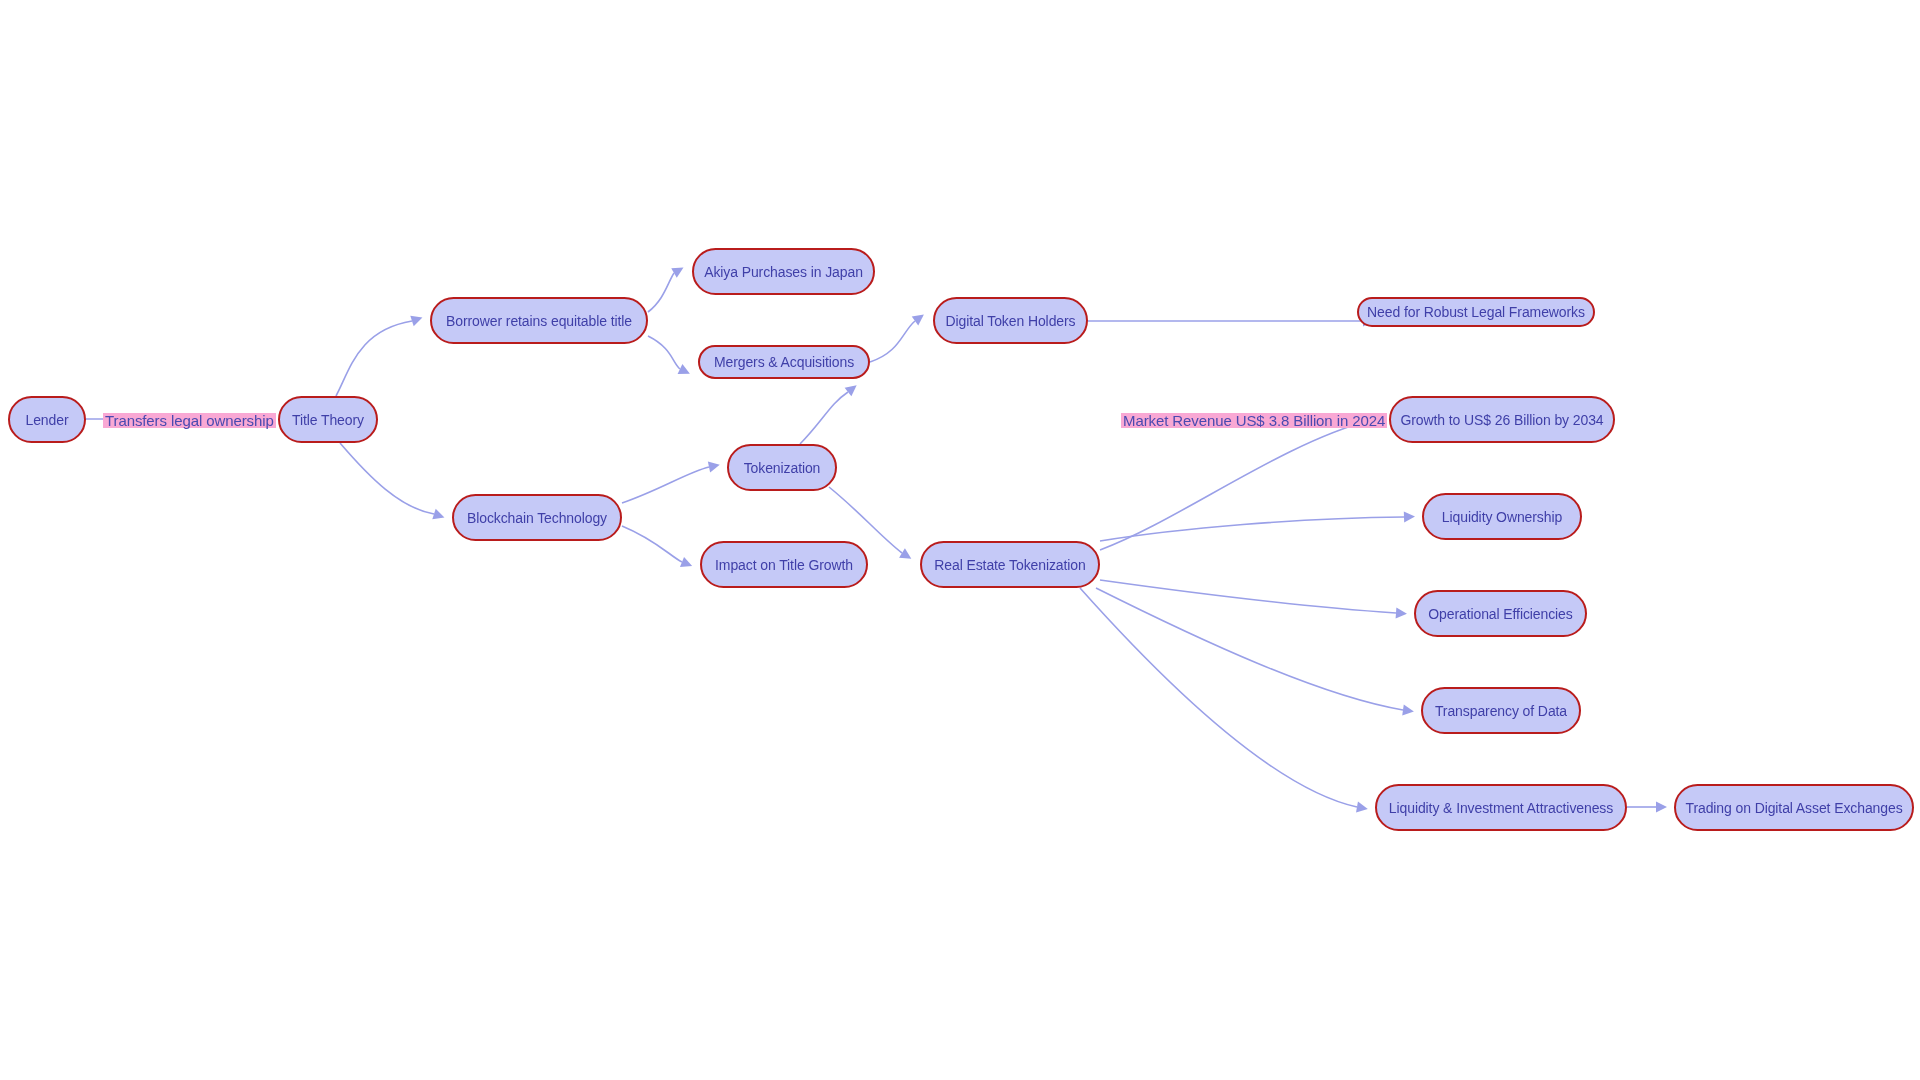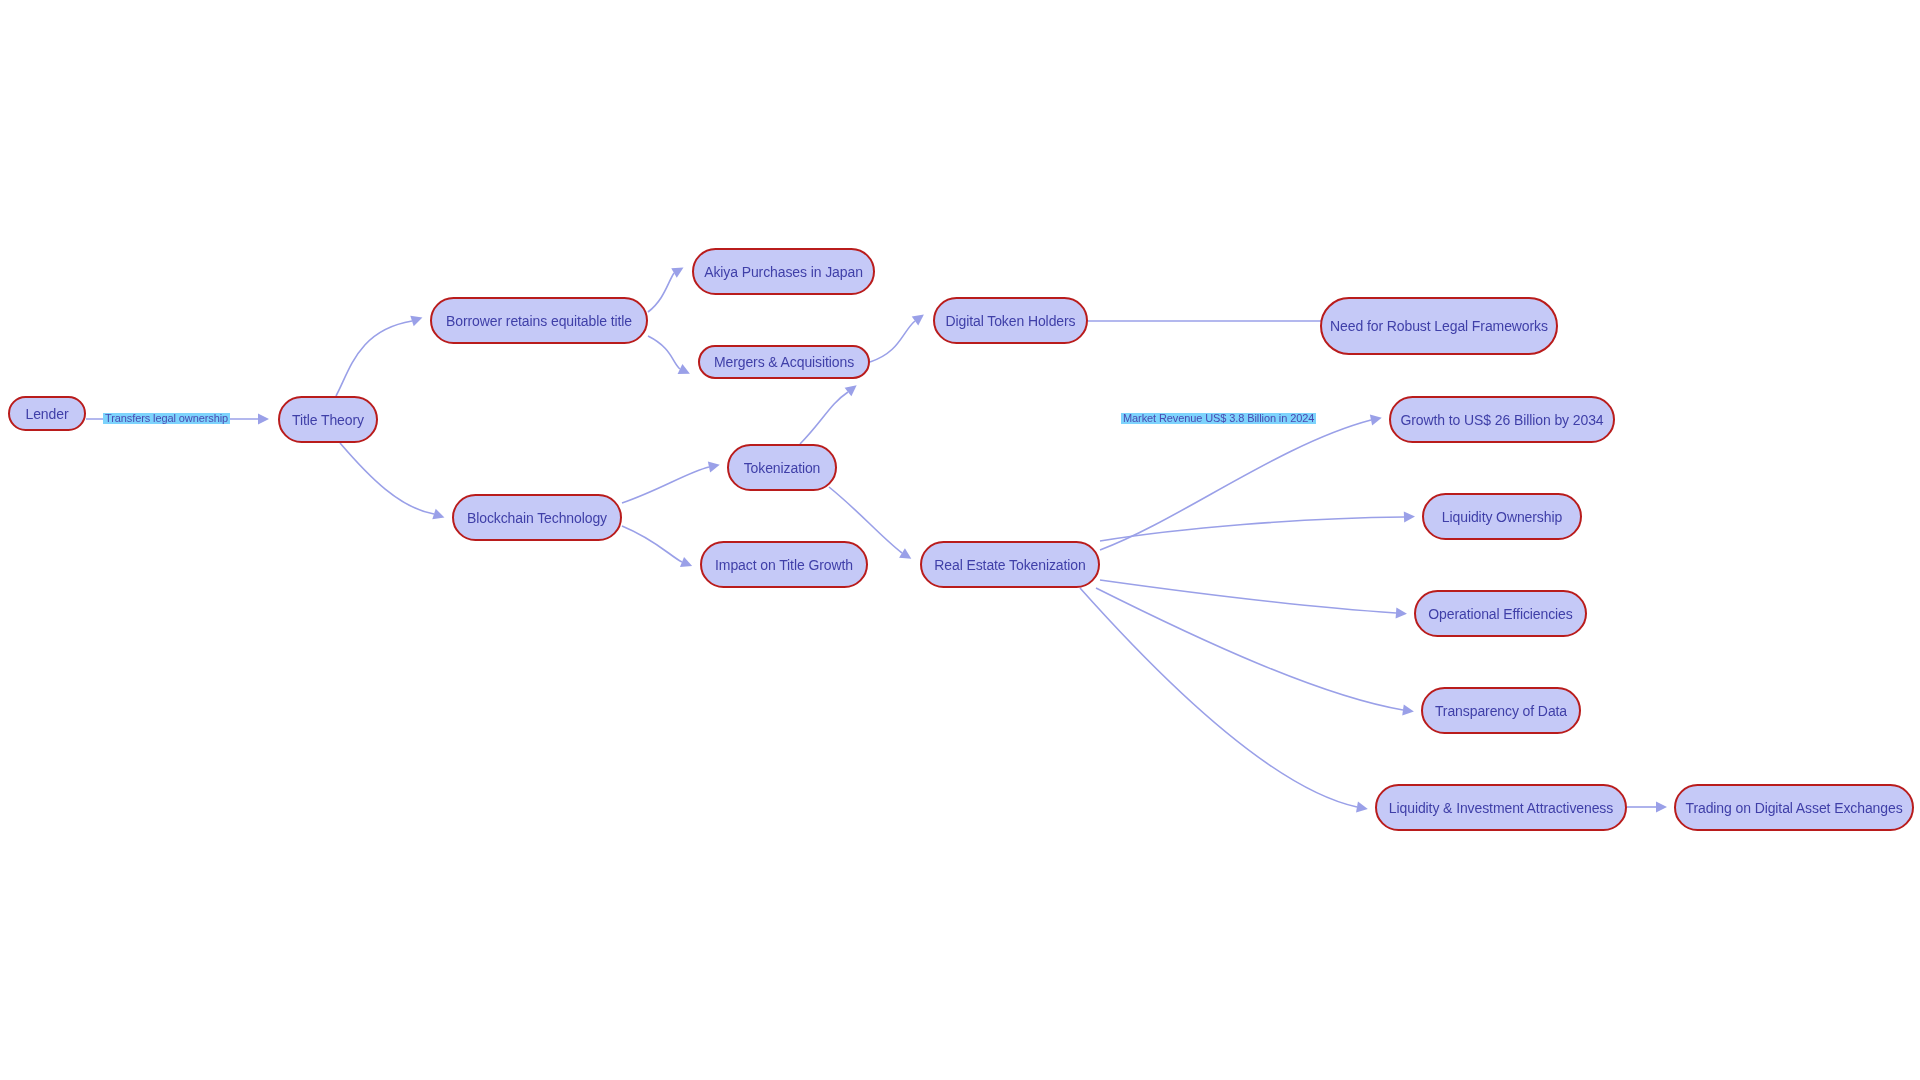--- a/index.html
+++ b/index.html
@@ -42,25 +42,25 @@
     letter-spacing: -0.1px;
     white-space: nowrap;
     line-height: 1;
   }
   .node-label {
     pointer-events: none;
   }
   .edge-label {
     position: absolute;
     color: #4a4ab0;
-    font-size: 11px;
+    font-size: 15px;
     font-family: "Liberation Sans", sans-serif;
     letter-spacing: -0.1px;
     white-space: nowrap;
-    background: #7dd3fc;
+    background: #f9a8d4;
     padding: 0 2px;
     line-height: 1;
   }
 </style>
 </head>
 <body>
 
 <div id="canvas">
 
   <svg id="edge-layer" viewBox="0 0 1920 1080" width="1920" height="1080" xmlns="http://www.w3.org/2000/svg">
@@ -98,21 +98,21 @@
         <polygon points="0,-5.5 11,0 0,5.5" fill="#9aa0e8" transform="translate(1371,420) rotate(-12)"></polygon>
         <polygon points="0,-5.5 11,0 0,5.5" fill="#9aa0e8" transform="translate(1404,517) rotate(-2)"></polygon>
         <polygon points="0,-5.5 11,0 0,5.5" fill="#9aa0e8" transform="translate(1396,613) rotate(4)"></polygon>
         <polygon points="0,-5.5 11,0 0,5.5" fill="#9aa0e8" transform="translate(1403,710) rotate(8)"></polygon>
         <polygon points="0,-5.5 11,0 0,5.5" fill="#9aa0e8" transform="translate(1357,807) rotate(10)"></polygon>
         <polygon points="0,-5.5 11,0 0,5.5" fill="#9aa0e8" transform="translate(1656,807) rotate(0)"></polygon>
       </g>
   </svg>
 
   <div id="nodes-layer">
-      <div class="node" style="left: 8px; top: 396px; width: 78px; height: 35px;">
+      <div class="node" style="left: 8px; top: 396px; width: 78px; height: 47px;">
         <span class="node-label">Lender</span>
       </div>
       <div class="node" style="left: 278px; top: 396px; width: 100px; height: 47px;">
         <span class="node-label">Title Theory</span>
       </div>
       <div class="node" style="left: 430px; top: 297px; width: 218px; height: 47px;">
         <span class="node-label">Borrower retains equitable title</span>
       </div>
       <div class="node" style="left: 452px; top: 494px; width: 170px; height: 47px;">
         <span class="node-label">Blockchain Technology</span>
@@ -128,21 +128,21 @@
       </div>
       <div class="node" style="left: 700px; top: 541px; width: 168px; height: 47px;">
         <span class="node-label">Impact on Title Growth</span>
       </div>
       <div class="node" style="left: 933px; top: 297px; width: 155px; height: 47px;">
         <span class="node-label">Digital Token Holders</span>
       </div>
       <div class="node" style="left: 920px; top: 541px; width: 180px; height: 47px;">
         <span class="node-label">Real Estate Tokenization</span>
       </div>
-      <div class="node" style="left: 1320px; top: 297px; width: 238px; height: 58px;">
+      <div class="node" style="left: 1357px; top: 297px; width: 238px; height: 30px;">
         <span class="node-label">Need for Robust Legal Frameworks</span>
       </div>
       <div class="node" style="left: 1389px; top: 396px; width: 226px; height: 47px;">
         <span class="node-label">Growth to US$ 26 Billion by 2034</span>
       </div>
       <div class="node" style="left: 1422px; top: 493px; width: 160px; height: 47px;">
         <span class="node-label">Liquidity Ownership</span>
       </div>
       <div class="node" style="left: 1414px; top: 590px; width: 173px; height: 47px;">
         <span class="node-label">Operational Efficiencies</span>

